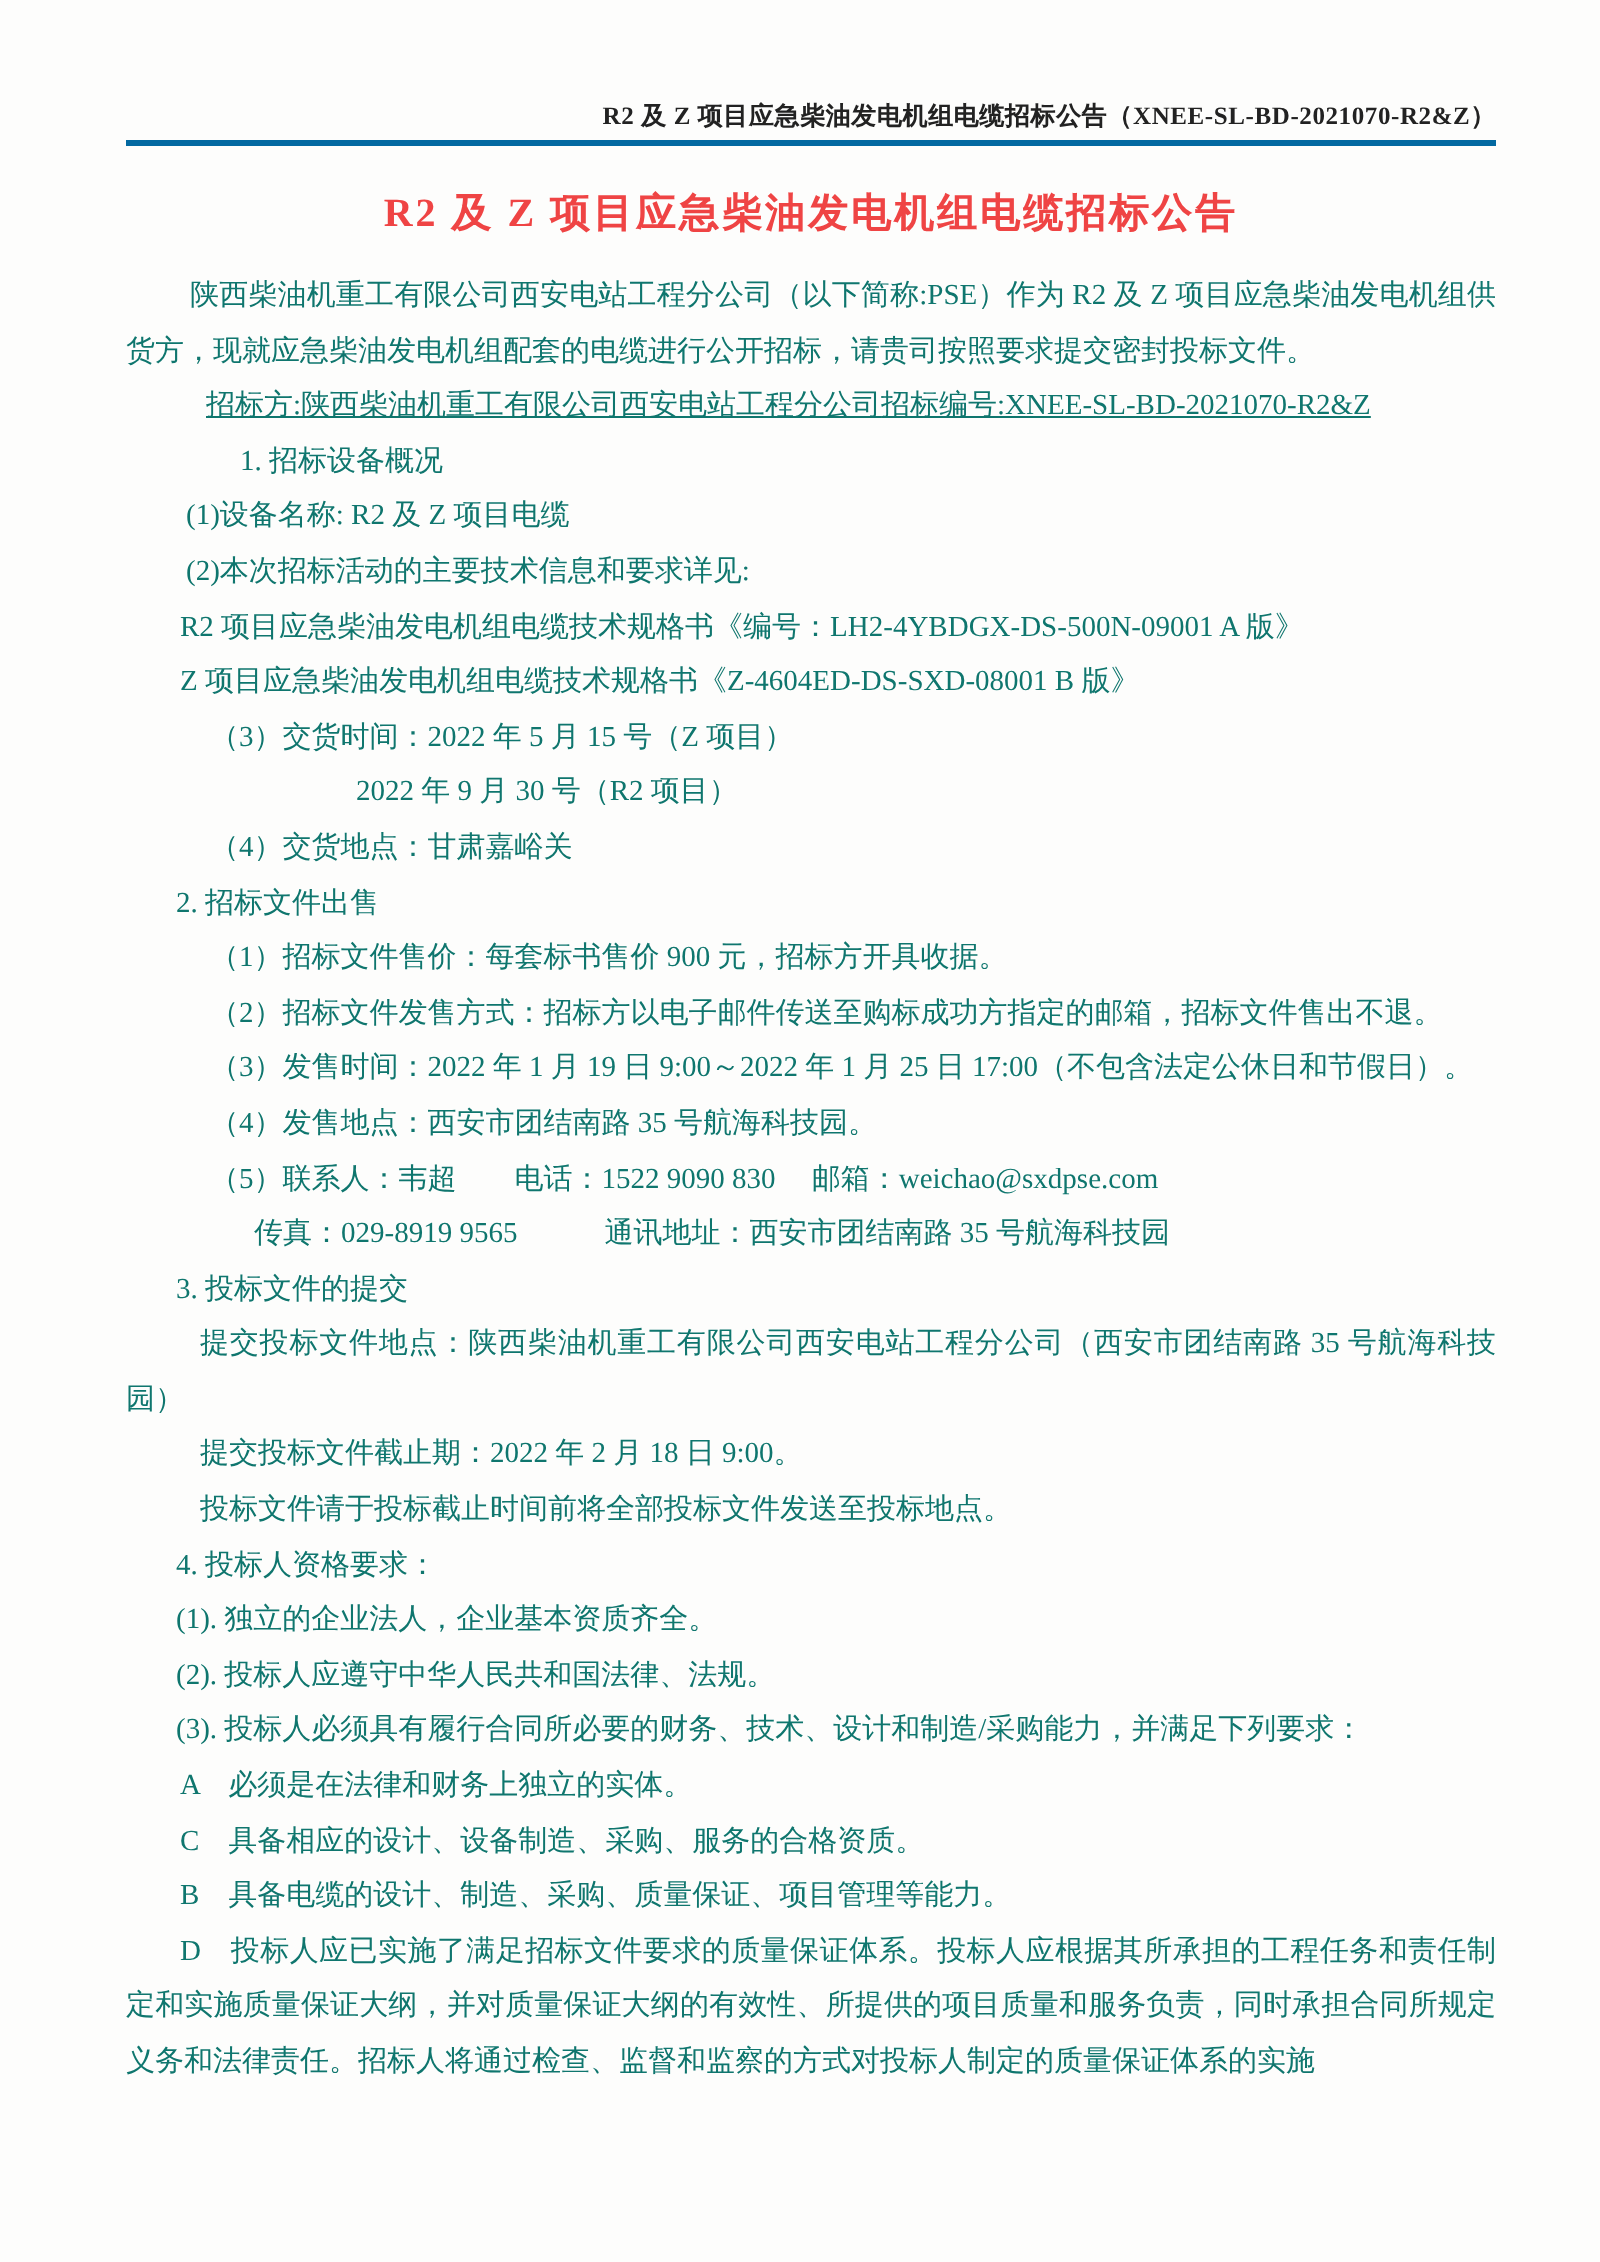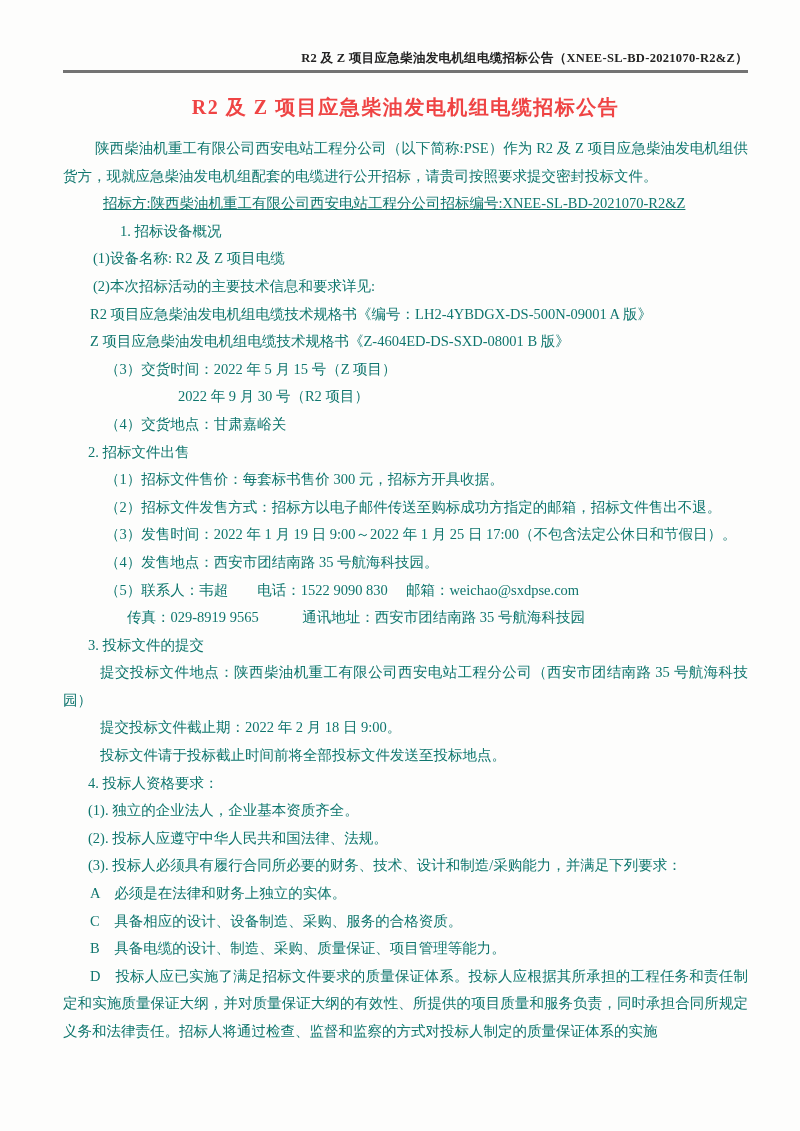--- a/index.html
+++ b/index.html
@@ -4,21 +4,21 @@
 <style>
   html,body{margin:0;padding:0;background:#ffffff;}
   .page{
     width:800px;height:1131px;background:#fdfdfc;position:relative;
     font-family:"Liberation Serif","DejaVu Serif",serif;color:#2b2b2b;
     overflow:hidden;filter:blur(0.35px);
   }
   .content{position:absolute;left:63px;right:52px;top:0;}
   .pg-header{
     padding-top:50px;text-align:right;font-weight:bold;font-size:12.5px;
-    color:#222;border-bottom:3px solid #737373;padding-bottom:3px;letter-spacing:0.3px;
+    color:#222;border-bottom:3px solid #0369a1;padding-bottom:3px;letter-spacing:0.3px;
   }
   .title{
     text-align:center;font-size:20px;font-weight:bold;color:#ef4444;
     margin:20px 0 14px 0;letter-spacing:1.5px;line-height:28px;
   }
   .line{font-size:14.5px;line-height:27.6px;margin:0;color:#0f766e;}
   .jst{text-align:justify;}
   .intro{text-indent:32px;}
   .row2{display:flex;padding-left:40px;text-decoration:underline;}
   .ind25{padding-left:25px;}
@@ -54,21 +54,21 @@
     <p class="line ind57">1.  招标设备概况</p>
     <p class="line ind30">(1)设备名称: R2 及 Z 项目电缆</p>
     <p class="line ind30">(2)本次招标活动的主要技术信息和要求详见:</p>
     <p class="line ind27">R2 项目应急柴油发电机组电缆技术规格书《编号：LH2-4YBDGX-DS-500N-09001 A 版》</p>
     <p class="line ind27">Z 项目应急柴油发电机组电缆技术规格书《Z-4604ED-DS-SXD-08001 B 版》</p>
     <p class="line ind42">（3）交货时间：2022 年 5 月 15 号（Z 项目）</p>
     <p class="line ind115">2022 年 9 月 30 号（R2 项目）</p>
     <p class="line ind42">（4）交货地点：甘肃嘉峪关</p>
 
     <p class="line ind25">2.  招标文件出售</p>
-    <p class="line ind42">（1）招标文件售价：每套标书售价 300 元，招标方开具收据。</p>
+    <p class="line ind42">（1）招标文件售价：每套标书售价 900 元，招标方开具收据。</p>
     <p class="line ind42">（2）招标文件发售方式：招标方以电子邮件传送至购标成功方指定的邮箱，招标文件售出不退。</p>
     <p class="line ind42">（3）发售时间：2022 年 1 月 19 日 9:00～2022 年 1 月 25 日 17:00（不包含法定公休日和节假日）。</p>
     <p class="line ind42">（4）发售地点：西安市团结南路 35 号航海科技园。</p>
     <p class="line ind42">（5）联系人：韦超　　电话：1522 9090 830　 邮箱：weichao@sxdpse.com</p>
     <p class="line ind64">传真：029-8919 9565　　　通讯地址：西安市团结南路 35 号航海科技园</p>
 
     <p class="line ind25">3.  投标文件的提交</p>
     <p class="line jst ti37">提交投标文件地点：陕西柴油机重工有限公司西安电站工程分公司（西安市团结南路 35 号航海科技园）</p>
     <p class="line ind37">提交投标文件截止期：2022 年 2 月 18 日 9:00。</p>
     <p class="line ind37">投标文件请于投标截止时间前将全部投标文件发送至投标地点。</p>

